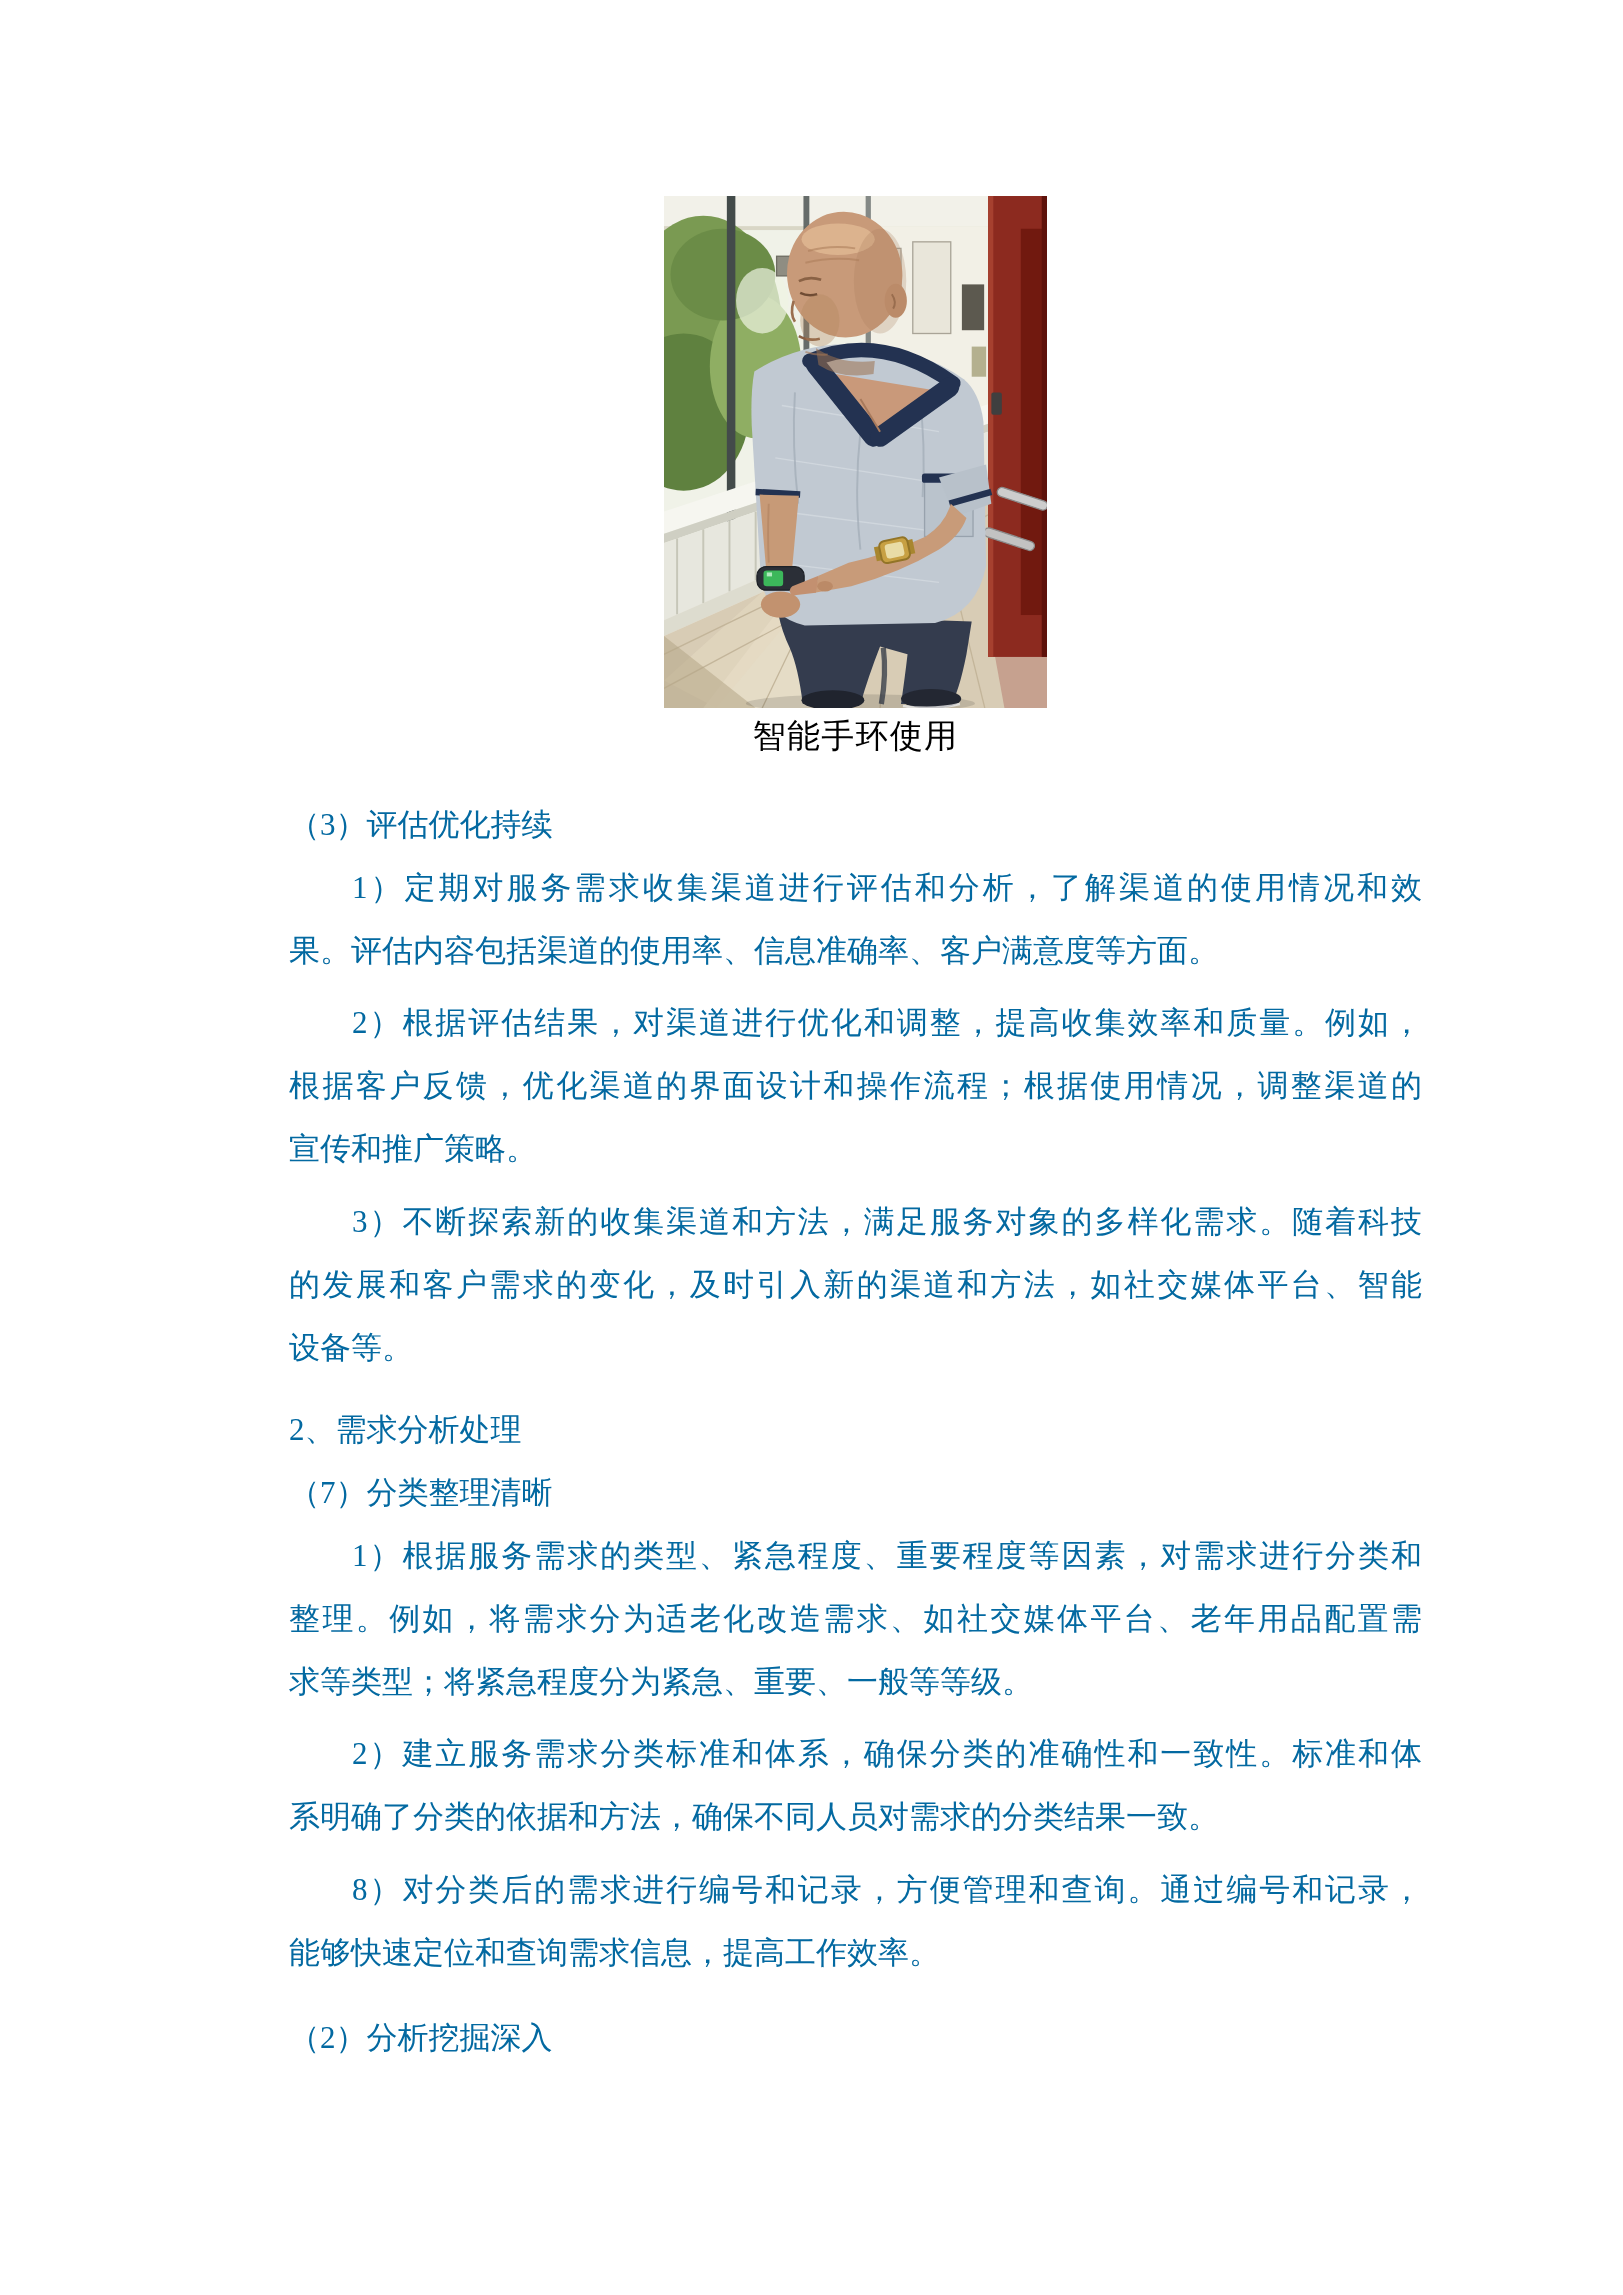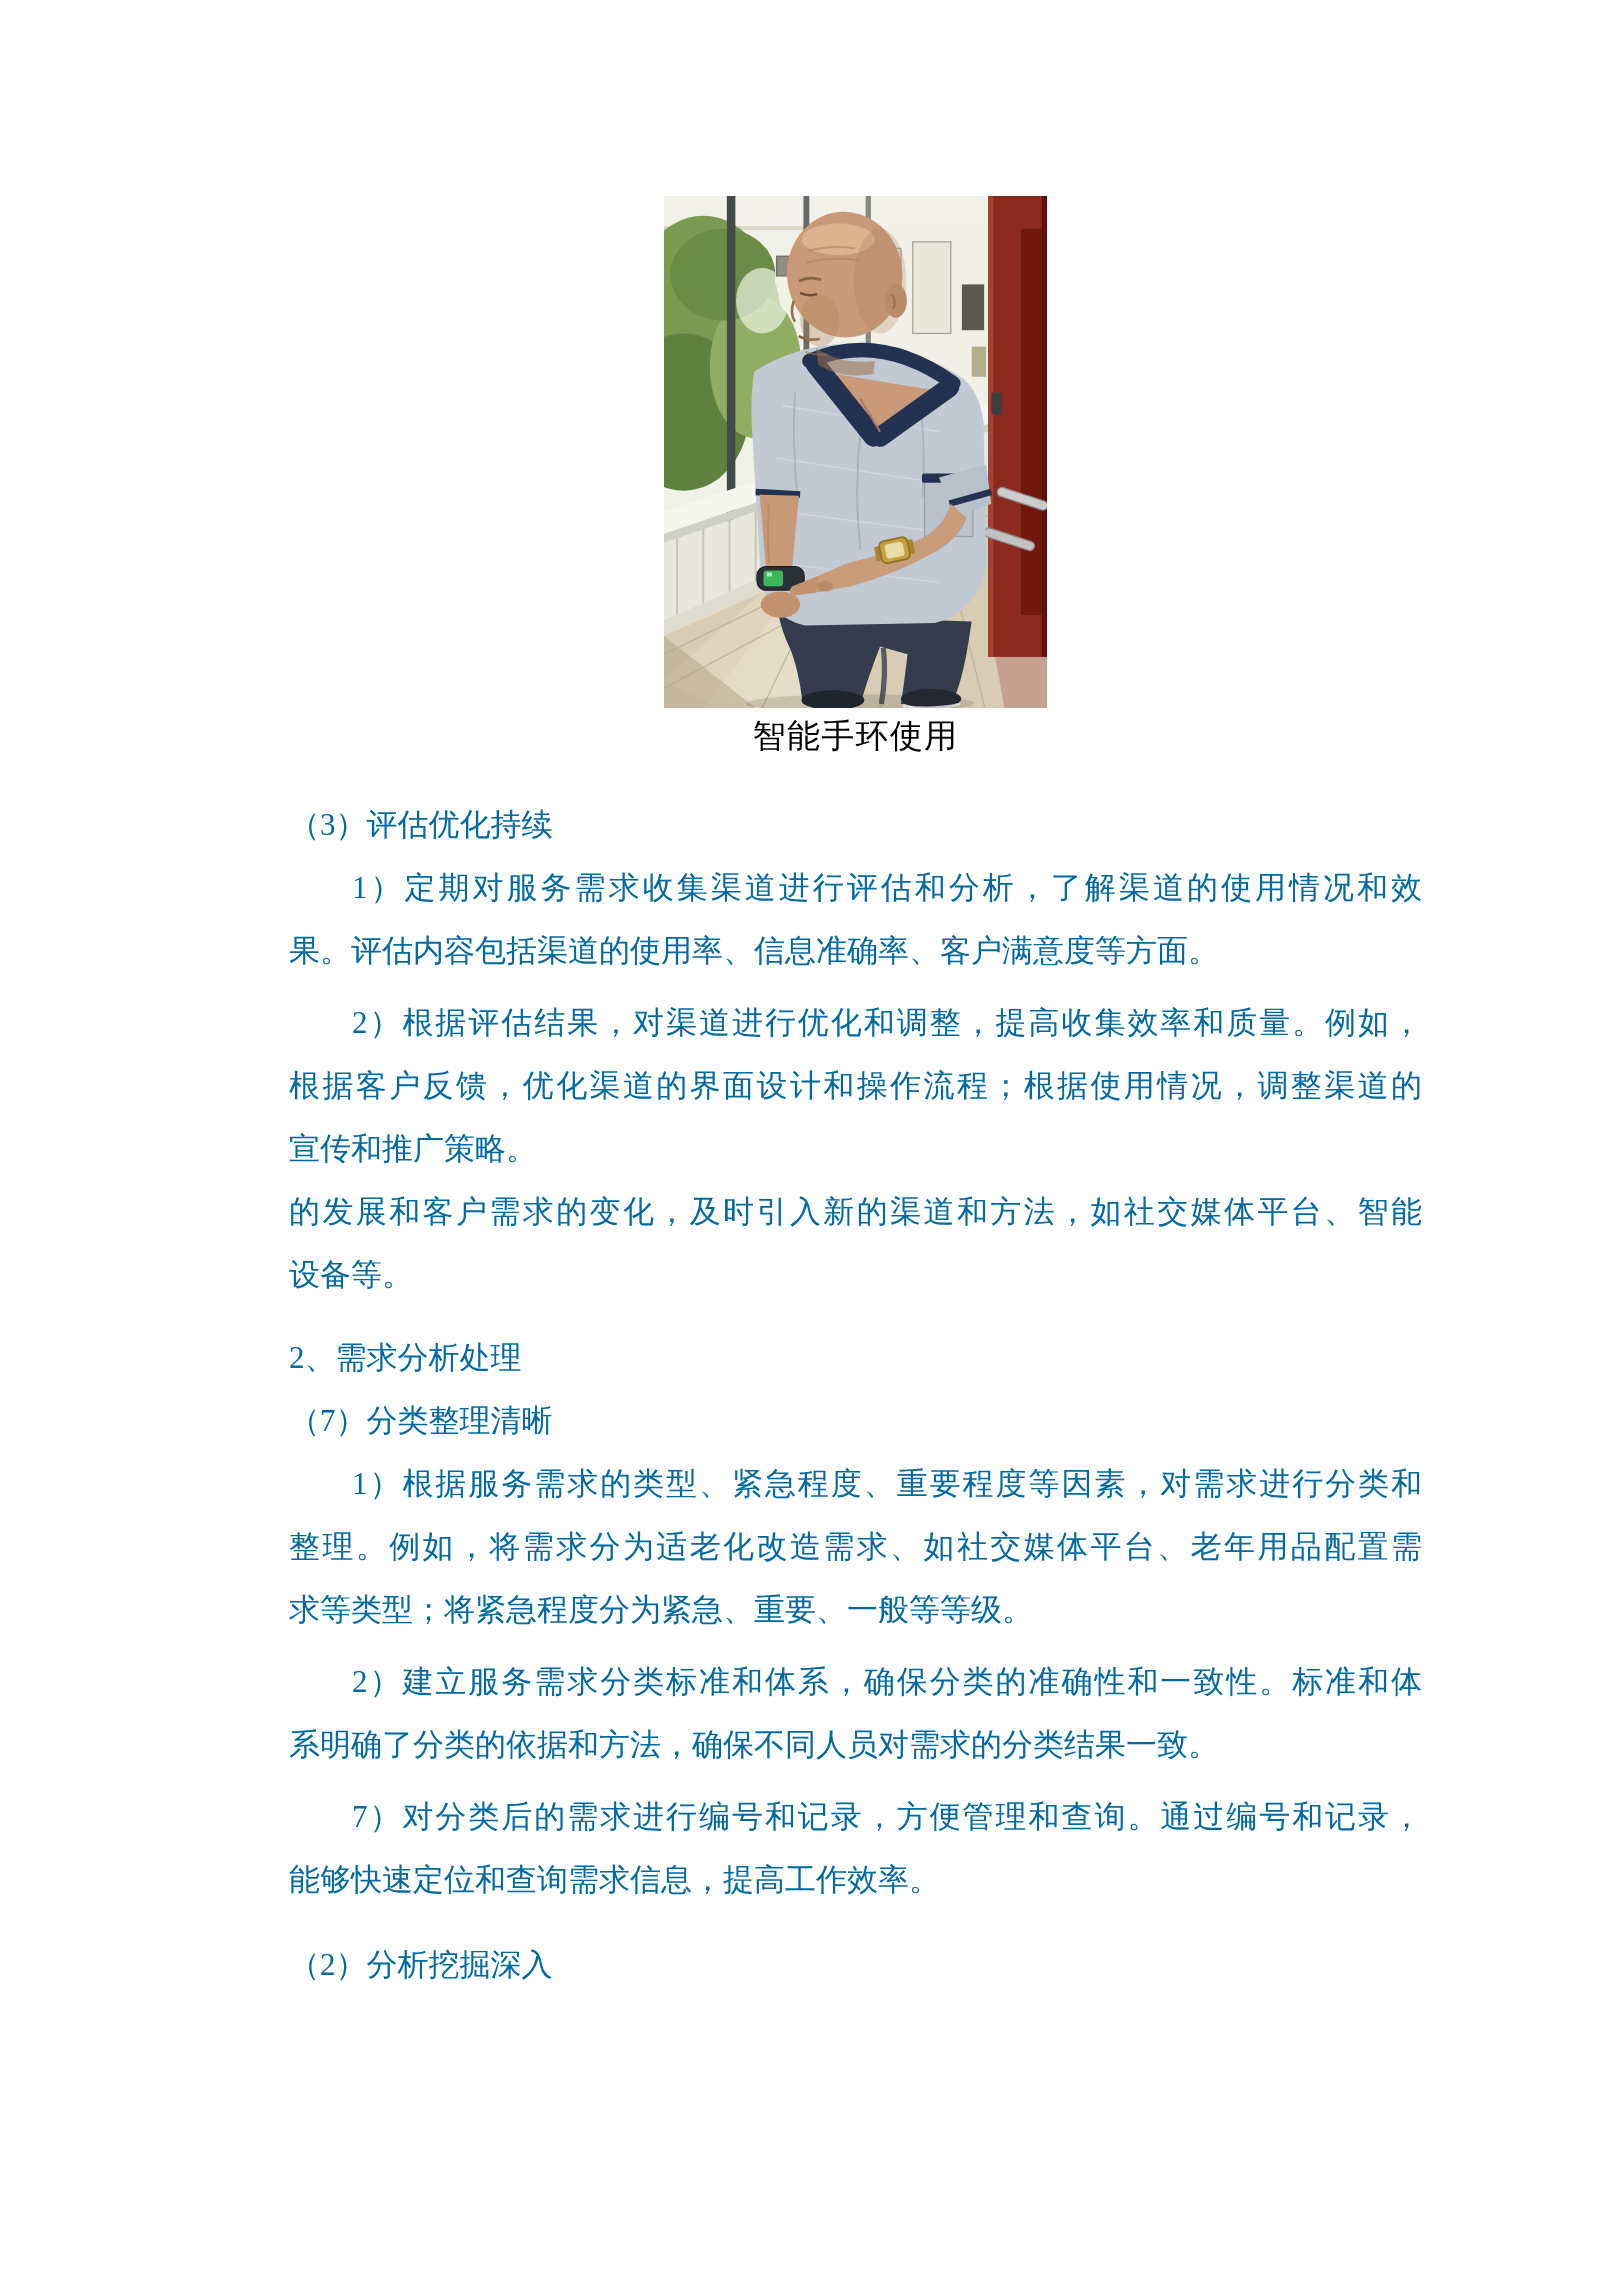--- a/index.html
+++ b/index.html
@@ -205,28 +205,29 @@
 
   <div class="caption">智能手环使用</div>
 
   <div class="text-col">
     <div class="ln mt-h1">（3）评估优化持续</div>
     <div class="ln jl indent">1）定期对服务需求收集渠道进行评估和分析，了解渠道的使用情况和效</div>
     <div class="ln">果。评估内容包括渠道的使用率、信息准确率、客户满意度等方面。</div>
     <div class="ln jl indent mt-para">2）根据评估结果，对渠道进行优化和调整，提高收集效率和质量。例如，</div>
     <div class="ln jl">根据客户反馈，优化渠道的界面设计和操作流程；根据使用情况，调整渠道的</div>
     <div class="ln">宣传和推广策略。</div>
+    <div class="ln jl indent mt-para">3）不断探索新的收集渠道和方法，满足服务对象的多样化需求。随着科技</div>
     <div class="ln jl">的发展和客户需求的变化，及时引入新的渠道和方法，如社交媒体平台、智能</div>
     <div class="ln">设备等。</div>
     <div class="ln mt-h2">2、需求分析处理</div>
     <div class="ln">（7）分类整理清晰</div>
     <div class="ln jl indent">1）根据服务需求的类型、紧急程度、重要程度等因素，对需求进行分类和</div>
     <div class="ln jl">整理。例如，将需求分为适老化改造需求、如社交媒体平台、老年用品配置需</div>
     <div class="ln">求等类型；将紧急程度分为紧急、重要、一般等等级。</div>
     <div class="ln jl indent mt-para">2）建立服务需求分类标准和体系，确保分类的准确性和一致性。标准和体</div>
     <div class="ln">系明确了分类的依据和方法，确保不同人员对需求的分类结果一致。</div>
-    <div class="ln jl indent mt-para">7）对分类后的需求进行编号和记录，方便管理和查询。通过编号和记录，</div>
+    <div class="ln jl indent mt-para">8）对分类后的需求进行编号和记录，方便管理和查询。通过编号和记录，</div>
     <div class="ln">能够快速定位和查询需求信息，提高工作效率。</div>
     <div class="ln mt-h4">（2）分析挖掘深入</div>
   </div>
 
 </div>
 
 
 </body></html>

